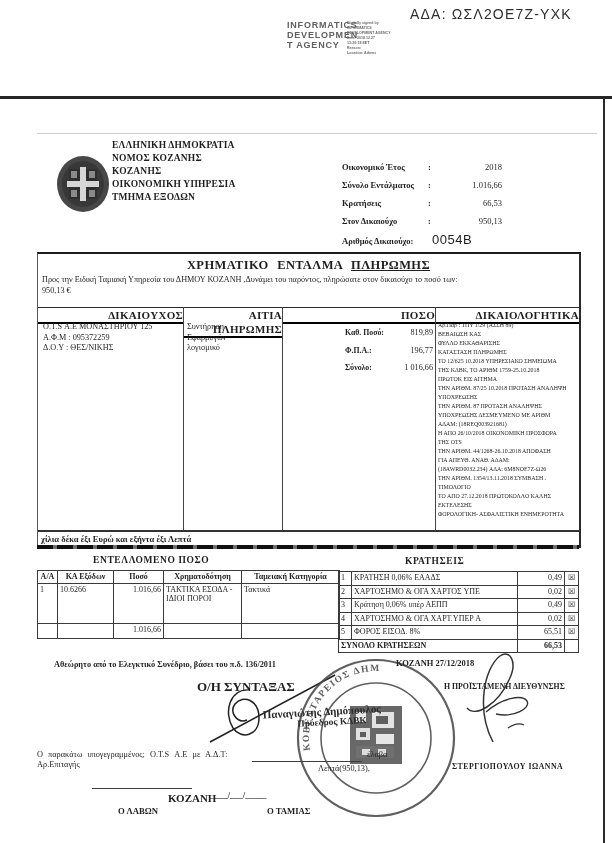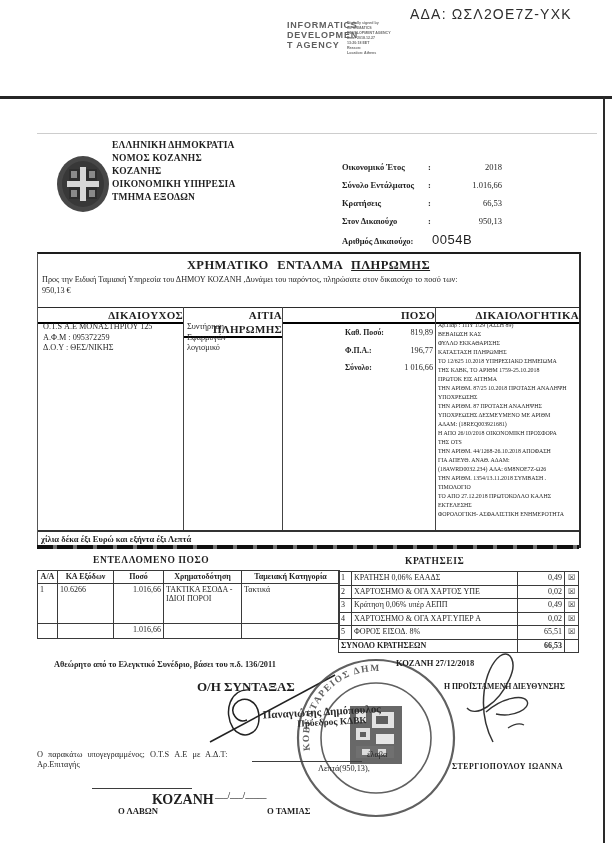--- a/index.html
+++ b/index.html
@@ -349,19 +349,19 @@
 
   <div class="abs receipt" style="left:37px;top:750px;">Ο παρακάτω υπογεγραμμένος; O.T.S Α.Ε με Α.Δ.Τ:</div>
   <div class="abs uline" style="left:252px;top:760px;width:110px;"></div>
   <div class="abs receipt" style="left:367px;top:750px;">έλαβα</div>
 
   <div class="abs receipt" style="left:318px;top:764px;word-spacing:0;">Λεπτά(950,13),</div>
 
   <div class="abs receipt" style="left:37px;top:760px;word-spacing:0;">Αρ.Επιταγής</div>
   <div class="abs uline" style="left:92px;top:787px;width:100px;"></div>
 
-  <div class="abs b" style="left:152px;top:792px;font-size:14px;">ΚΟΖΑΝΗ</div>
+  <div class="abs b" style="left:168px;top:792px;font-size:11px;">ΚΟΖΑΝΗ</div>
   <div class="abs b" style="left:215px;top:790px;font-size:8.5px;">___/___/_____</div>
 
   <div class="abs b" style="left:118px;top:806px;font-size:8.7px;">Ο ΛΑΒΩΝ</div>
   <div class="abs b" style="left:267px;top:806px;font-size:8.7px;">Ο ΤΑΜΙΑΣ</div>
 
 </div>
 
 </body></html>

